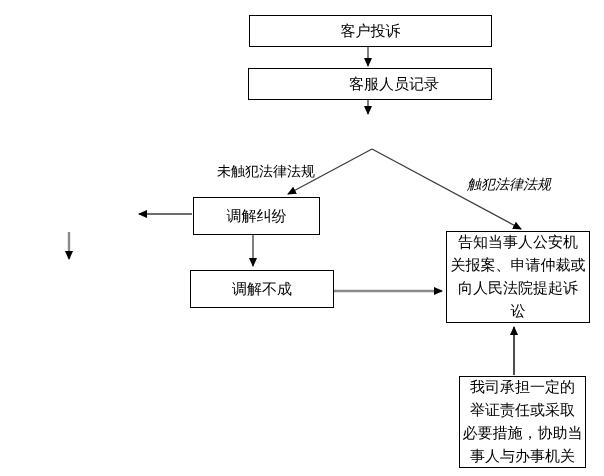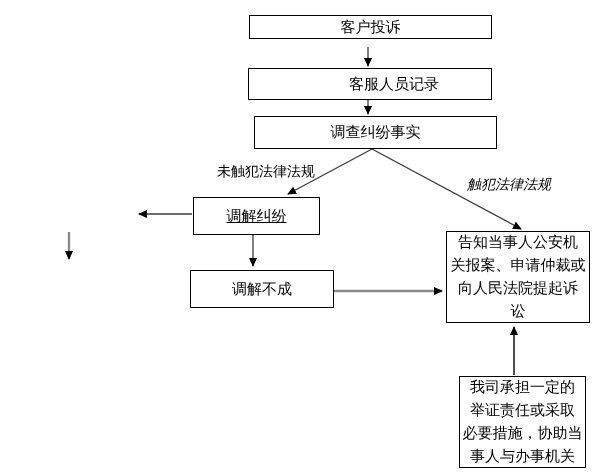--- a/index.html
+++ b/index.html
@@ -34,24 +34,24 @@
     line-height: 23px;
     white-space: pre-line;
   }
   .edge-label {
     position: absolute;
     font-size: 14px;
     line-height: 15px;
     white-space: nowrap;
   }
   
-  #n-customer-complaint      { left: 249px; top: 15px;  width: 243px; height: 24px; }
+  #n-customer-complaint      { left: 249px; top: 15px;  width: 243px; height: 32px; }
   #n-service-staff-record    { left: 248px; top: 68px;  width: 244px; height: 32px; padding-left: 48px; }
   #n-investigate-facts       { left: 254px; top: 116px; width: 243px; height: 33px; }
-  #n-mediate-dispute         { left: 193px; top: 197px; width: 127px; height: 38px; text-decoration: underline; }
+  #n-mediate-dispute         { left: 193px; top: 197px; width: 127px; height: 38px; }
   #n-agree-settlement        { left: 9px;   top: 193px; width: 126px; height: 39px; }
   #n-withdraw-complaint      { left: 5px;   top: 262px; width: 127px; height: 39px; }
   #n-mediation-failed        { left: 190px; top: 270px; width: 144px; height: 38px; }
   #n-inform-authorities      { left: 446px; top: 231px; width: 144px; height: 92px; }
   #n-company-assistance      { left: 459px; top: 376px; width: 127px; height: 92px; }
   
   #l-no-law-violation { left: 217px; top: 164px; text-align: center; }
   #l-law-violation    { left: 467px; top: 177px; font-style: italic; }
 </style>
 </head>
@@ -73,21 +73,20 @@
     <line x1="69" y1="232" x2="69" y2="259" stroke="#8a8a8a" stroke-width="2.4" marker-end="url(#ah)"></line>
     <line x1="253" y1="235" x2="253" y2="266" stroke="#3c3c3c" stroke-width="1.3" marker-end="url(#ah)"></line>
     <line x1="316" y1="291" x2="442" y2="291" stroke="#8a8a8a" stroke-width="2.4" marker-end="url(#ah)"></line>
     <line x1="514" y1="375" x2="514" y2="327" stroke="#4d4d4d" stroke-width="2" marker-end="url(#ah)"></line>
   </svg>
 
   <div class="node" id="n-customer-complaint">客户投诉</div>
 
   <div class="node" id="n-service-staff-record">客服人员记录</div>
 
-  <div class="node" id="n-investigate-facts">调查纠纷事实</div>
 
   <div class="node" id="n-mediate-dispute">调解纠纷</div>
 
 
 
   <div class="node" id="n-mediation-failed">调解不成</div>
 
   <div class="node" id="n-company-assistance">我司承担一定的
 举证责任或采取
 必要措施，协助当

